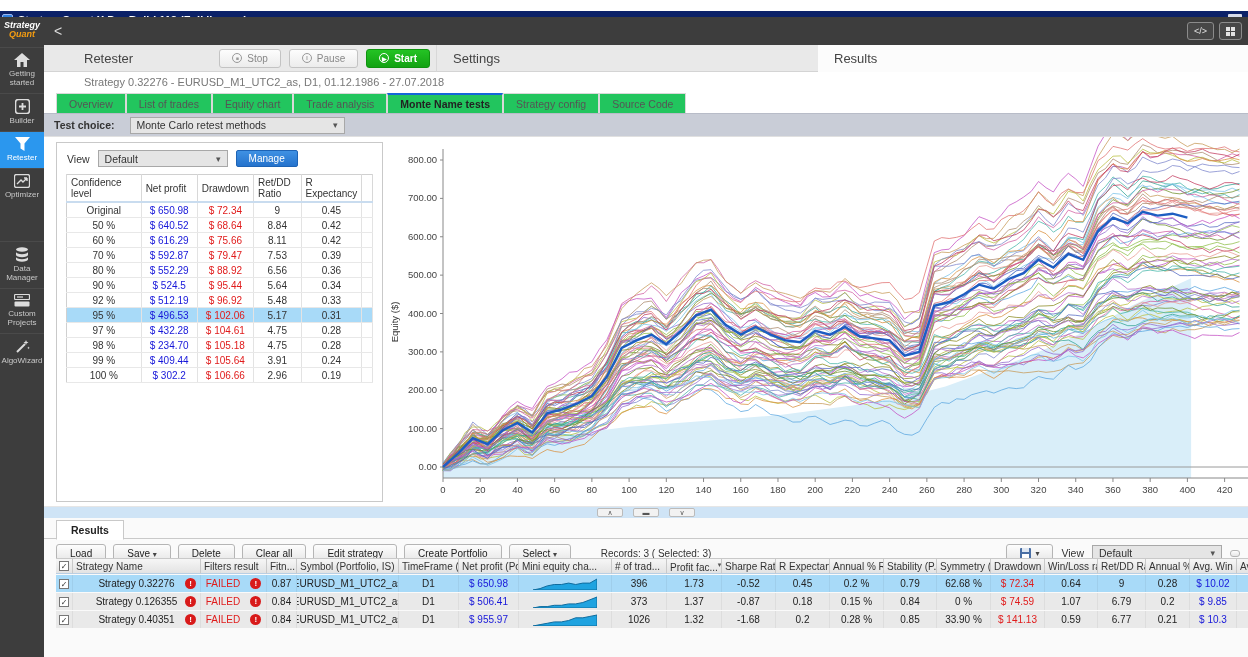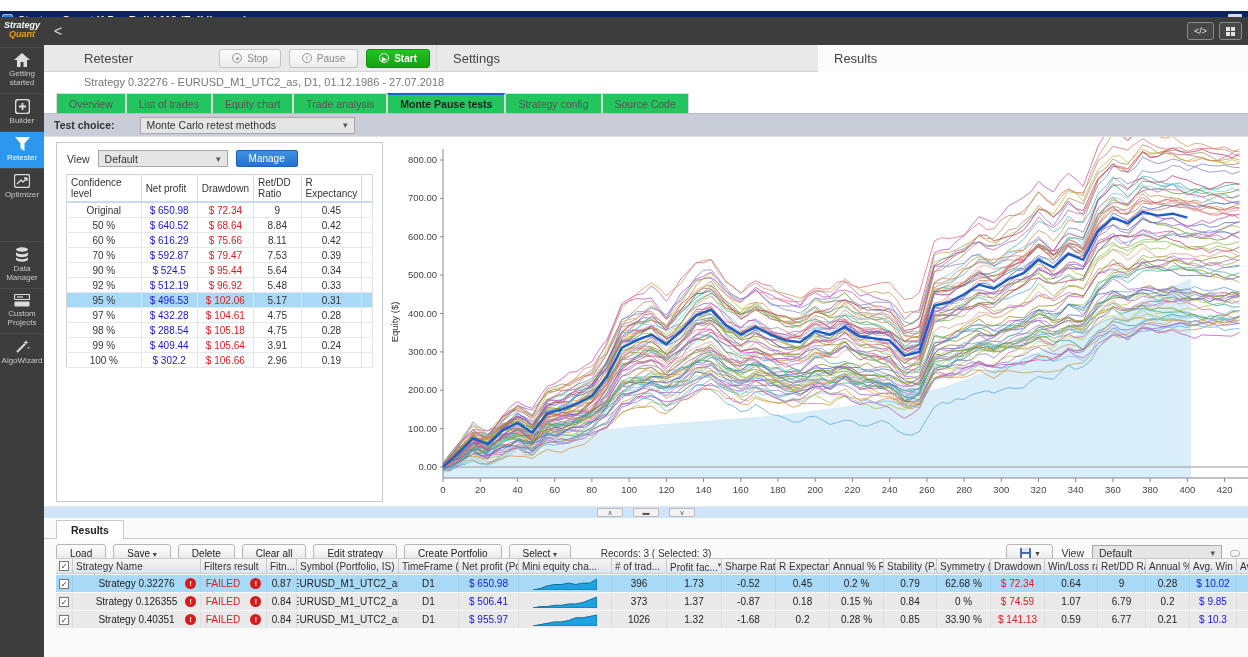--- a/index.html
+++ b/index.html
@@ -43,21 +43,21 @@
   #startbtn { background:linear-gradient(#24c324,#12a212); border-color:#0f930f; color:#fff; font-weight:bold; }
   #startbtn .circ { border-color:#fff; color:#fff; font-size:6px; }
 
   
   #subtitle { position:absolute; left:44px; top:72px; width:1204px; height:20px; font-size:11px; color:#777; padding:4px 0 0 40px; background:#fff; }
   #tabsrow { position:absolute; left:44px; top:92px; width:1204px; height:21px; display:flex; padding-left:12px; background:#fff; align-items:flex-end; }
   .tab { font-size:10.5px; color:#555; background:#22c55e; border:1px solid #d9d9d9; border-bottom:none; padding:4px 12px 3px 12px; cursor:pointer; }
   .tab.active { font-weight:bold; color:#222; border-top:2px solid #1565d8; padding-top:3px; }
 
   
-  #testchoice { position:absolute; left:44px; top:113px; width:1204px; height:23px; background:#c9cdd7; display:flex; align-items:center; padding-left:10px; gap:25px; border-top:1px solid #b8bcc8; }
+  #testchoice { position:absolute; left:44px; top:113px; width:1204px; height:23px; background:#c9cdd7; display:flex; align-items:center; padding-left:10px; gap:15px; border-top:1px solid #b8bcc8; }
   #testchoice .lbl { font-size:10.5px; font-weight:bold; color:#333; }
   .fake-select { display:flex; align-items:center; justify-content:space-between; background:#e5e5e5; border:1px solid #a8a8a8; font-size:10.5px; color:#333; padding:1px 6px; height:17px; cursor:pointer; }
   .fake-select .chev { color:#555; font-size:9px; margin-left:8px; }
 
   
   #content { position:absolute; left:44px; top:136px; width:1204px; height:370px; background:#fff; border-top:1px solid #e0e0e0; }
   #leftbox { position:absolute; left:12px; top:5px; width:327px; height:360px; border:1px solid #c9c9c9; background:#fff; }
   #viewrow { display:flex; align-items:center; gap:8px; padding:7px 0 7px 10px; }
   #viewrow .lbl { font-size:10.5px; color:#333; }
   #managebtn { background:linear-gradient(#3f91e3,#2573cd); color:#fff; font-size:10px; border:1px solid #1d63b5; border-radius:2px; padding:2px 12px; cursor:pointer; }
@@ -198,21 +198,21 @@
       </div>
   </div>
 
   <div id="subtitle">Strategy 0.32276 - EURUSD_M1_UTC2_as, D1, 01.12.1986 - 27.07.2018</div>
 
   <div id="tabsrow">
       <div class="tab">Overview</div>
       <div class="tab">List of trades</div>
       <div class="tab">Equity chart</div>
       <div class="tab">Trade analysis</div>
-      <div class="tab active">Monte Pause tests</div>
+      <div class="tab active">Monte Name tests</div>
       <div class="tab">Strategy config</div>
       <div class="tab">Source Code</div>
     </div>
 
   <div id="testchoice">
     <span class="lbl">Test choice:</span>
     <span class="fake-select" style="width:215px">
       <span>Monte Carlo retest methods</span>
         <span class="chev">▾</span>
     </span>
@@ -266,20 +266,28 @@
             </tr>
             <tr>
               <td>70 %</td>
               <td class="blue">$ 592.87</td>
               <td class="red">$ 79.47</td>
               <td>7.53</td>
               <td>0.39</td>
               <td></td>
             </tr>
             <tr>
+              <td>80 %</td>
+              <td class="blue">$ 552.29</td>
+              <td class="red">$ 88.92</td>
+              <td>6.56</td>
+              <td>0.36</td>
+              <td></td>
+            </tr>
+            <tr>
               <td>90 %</td>
               <td class="blue">$ 524.5</td>
               <td class="red">$ 95.44</td>
               <td>5.64</td>
               <td>0.34</td>
               <td></td>
             </tr>
             <tr>
               <td>92 %</td>
               <td class="blue">$ 512.19</td>
@@ -299,21 +307,21 @@
             <tr>
               <td>97 %</td>
               <td class="blue">$ 432.28</td>
               <td class="red">$ 104.61</td>
               <td>4.75</td>
               <td>0.28</td>
               <td></td>
             </tr>
             <tr>
               <td>98 %</td>
-              <td class="blue">$ 288.54</td>
+              <td class="blue">$ 234.70</td>
               <td class="red">$ 105.18</td>
               <td>4.75</td>
               <td>0.28</td>
               <td></td>
             </tr>
             <tr>
               <td>99 %</td>
               <td class="blue">$ 409.44</td>
               <td class="red">$ 105.64</td>
               <td>3.91</td>

